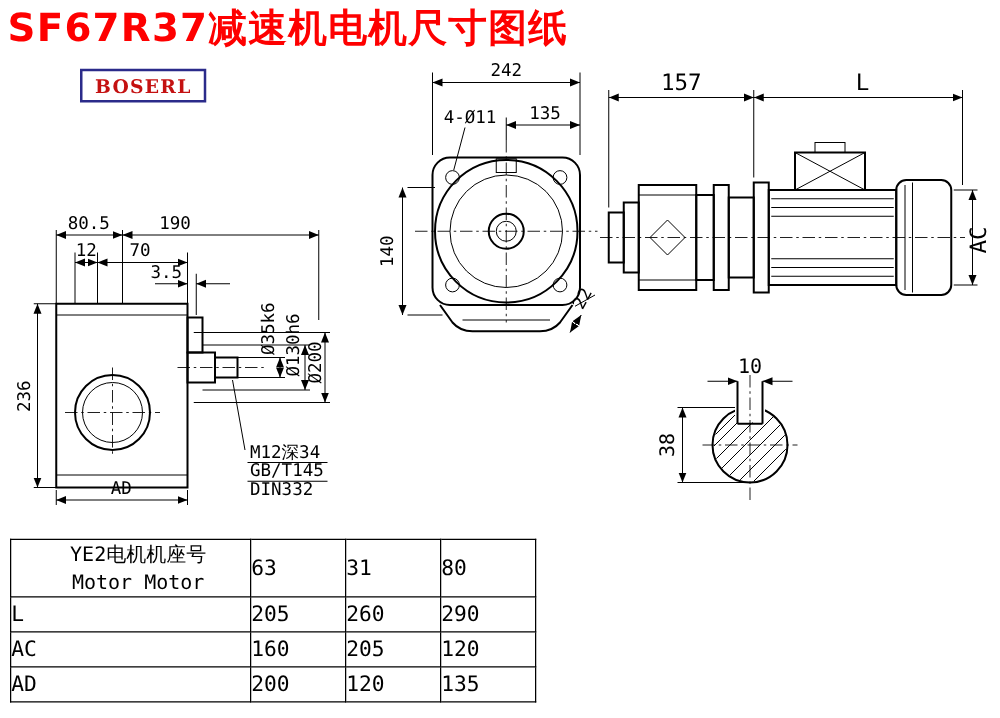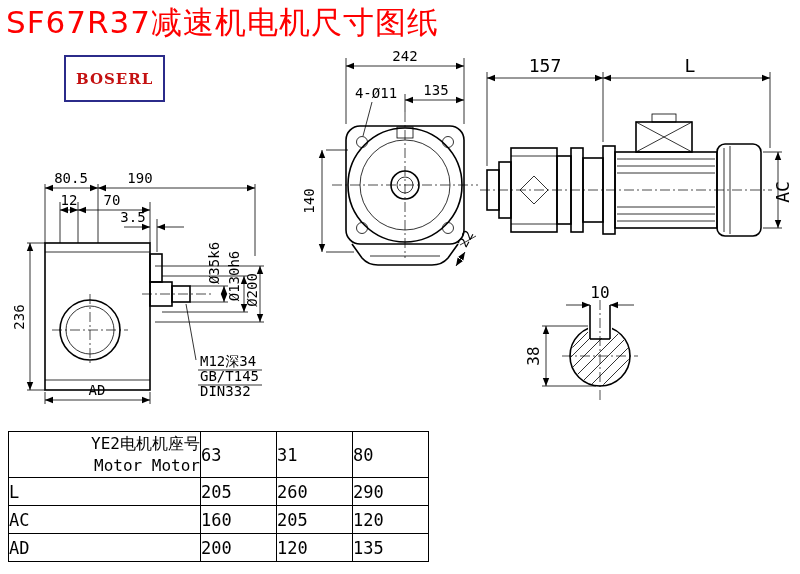--- a/index.html
+++ b/index.html
@@ -1,39 +1,39 @@
 <!DOCTYPE html>
 <html><head>
 <meta charset="utf-8">
 <style>
   *{margin:0;padding:0;box-sizing:border-box}
   html,body{width:800px;height:574px;background:#fff;overflow:hidden;position:relative;
     font-family:"DejaVu Sans",sans-serif;color:#000}
-  .title{position:absolute;left:6px;top:2px;font-size:31px;font-weight:normal;color:#fe0000;
+  .title{position:absolute;left:6px;top:2px;font-size:31px;font-weight:bold;color:#fe0000;
     letter-spacing:1px;white-space:nowrap}
-  .logo{position:absolute;left:64px;top:55px;border:2px solid #2b2b8a;padding:12px 10px;background:#fff}
+  .logo{position:absolute;left:64px;top:55px;border:2px solid #2b2b8a;padding:2px 10px;background:#fff}
   .logo span{color:#c41111;font-weight:bold;font-size:15px;letter-spacing:1px;
     font-family:"DejaVu Serif",serif}
   svg.drawing{position:absolute;left:0;top:0}
   
   .out{fill:none;stroke:#000;stroke-width:1.6}
   .thin{fill:none;stroke:#000;stroke-width:0.8}
   .dim{fill:none;stroke:#000;stroke-width:0.8}
   .cl{fill:none;stroke:#000;stroke-width:0.7;stroke-dasharray:10 3 2 3}
   .dt{font:14px "DejaVu Sans Mono",monospace;fill:#000;text-anchor:middle}
   .dtm{font:16px "DejaVu Sans Mono",monospace;fill:#000;text-anchor:middle}
   .dtb{font:18px "DejaVu Sans Mono",monospace;fill:#000;text-anchor:middle}
   .dts{text-anchor:start}
   
   table.dims{position:absolute;left:8px;top:431px;width:421px;border-collapse:collapse;
     table-layout:fixed}
   table.dims td{border:1px solid #000;font-family:"DejaVu Sans Mono",monospace;font-size:17px;
     vertical-align:middle}
   table.dims .c1{width:192px}
-  table.dims .hdr{text-align:right;padding-left:12px;font-size:16px;line-height:1.35}
+  table.dims .hdr{text-align:center;padding-left:12px;font-size:16px;line-height:1.35}
   tr.hrow{height:46px}
   tr.vrow{height:28px}
 </style>
 </head>
 <body>
 
 <h1 class="title">SF67R37减速机电机尺寸图纸</h1>
 
 <div class="logo">
   <span>BOSERL</span>

